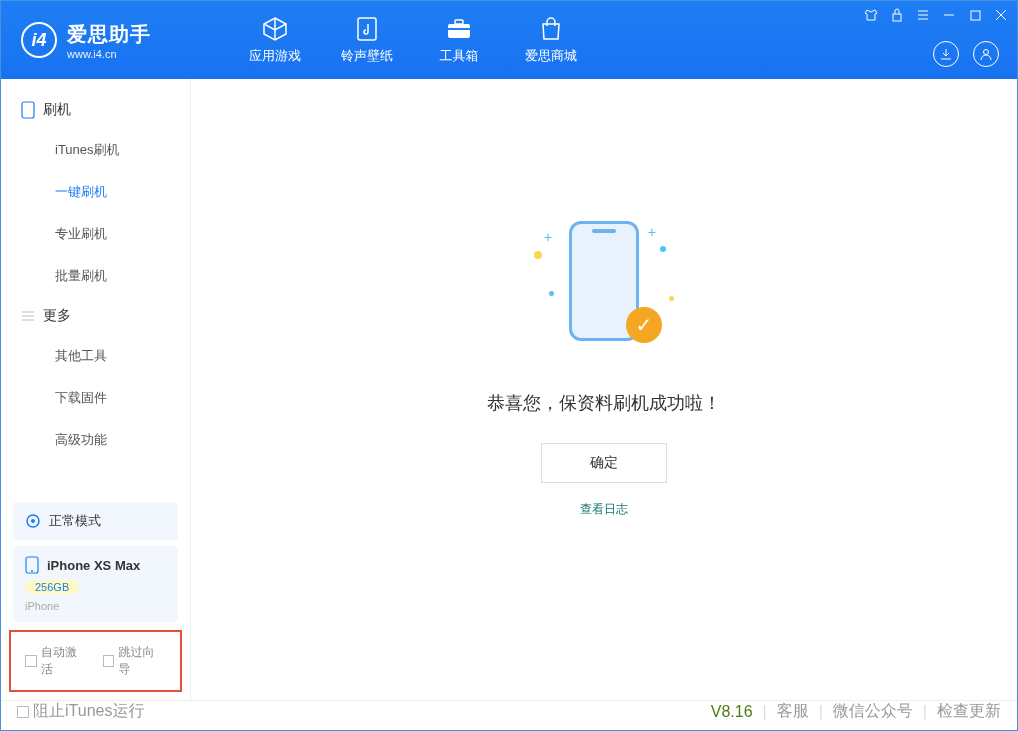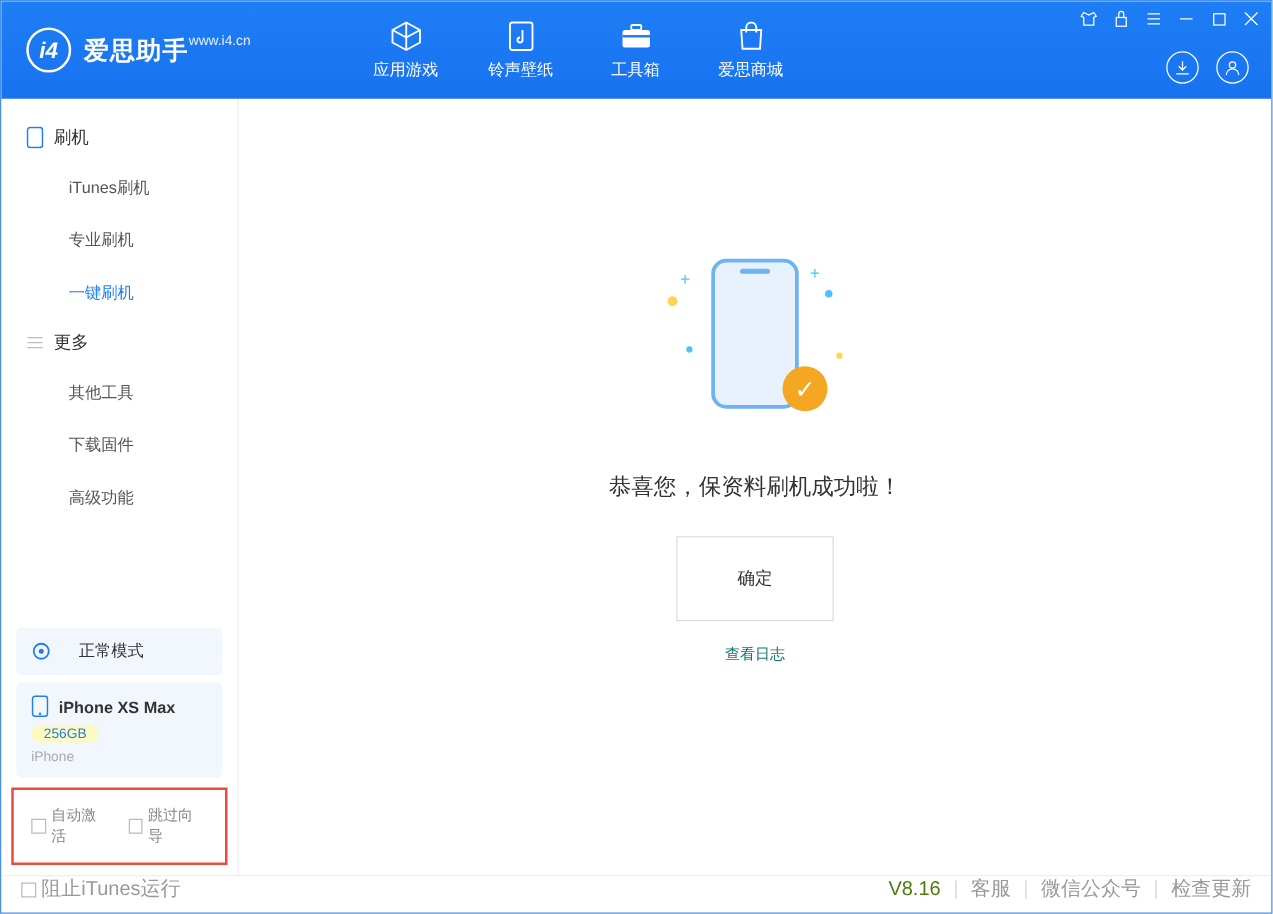--- a/index.html
+++ b/index.html
@@ -2,21 +2,21 @@
 <html><head>
 <meta charset="utf-8">
 <style>
 * { margin: 0; padding: 0; box-sizing: border-box; font-family: "Microsoft YaHei", sans-serif; }
 body { background: #fff; width: 1018px; height: 731px; overflow: hidden; border: 1px solid #4a90e2; }
 
 
 .header { background: linear-gradient(to bottom, #1e7ef5, #1872f0); height: 78px; display: flex; align-items: center; color: #fff; position: relative; gap: 48px; }
 .logo-area { display: flex; align-items: center; padding: 0 20px; gap: 10px; }
 .logo-icon { width: 36px; height: 36px; border: 2px solid #fff; border-radius: 50%; display: flex; align-items: center; justify-content: center; font-weight: bold; font-size: 18px; font-style: italic; }
-.logo-text { display: flex; flex-direction: row; }
+.logo-text { display: flex; flex-direction: column; }
 .logo-title { font-size: 20px; font-weight: bold; letter-spacing: 1px; }
 .logo-url { font-size: 11px; opacity: 0.9; }
 
 .nav-tabs { display: flex; height: 100%; margin-left: 10px; }
 .nav-tab { width: 92px; display: flex; flex-direction: column; align-items: center; justify-content: center; cursor: pointer; gap: 4px; font-size: 13px; }
 .nav-tab.active { background: #0e64e0; }
 .nav-tab .icon { width: 28px; height: 28px; display: flex; align-items: center; justify-content: center; }
 .nav-tab svg { fill: #fff; }
 
 .window-controls { position: absolute; top: 6px; right: 8px; display: flex; gap: 10px; align-items: center; }
@@ -26,21 +26,21 @@
 .header-actions .ha { width: 26px; height: 26px; border: 1.5px solid #fff; border-radius: 50%; display: flex; align-items: center; justify-content: center; cursor: pointer; }
 
 
 .body { display: flex; height: calc(100% - 78px - 30px); }
 .sidebar { width: 190px; border-right: 1px solid #eee; display: flex; flex-direction: column; padding-top: 12px; }
 .side-section-title { display: flex; align-items: center; gap: 8px; padding: 10px 20px; font-size: 14px; color: #333; }
 .side-item { padding: 12px 20px 12px 54px; font-size: 13px; color: #555; cursor: pointer; }
 .side-item.active { color: #1e7ef5; }
 
 .sidebar-bottom { margin-top: auto; }
-.status-card { margin: 6px 12px; background: #f2f7fe; border-radius: 4px; padding: 10px 12px; display: flex; align-items: center; gap: 22px; font-size: 13px; color: #333; }
+.status-card { margin: 6px 12px; background: #f2f7fe; border-radius: 4px; padding: 10px 12px; display: flex; align-items: center; gap: 8px; font-size: 13px; color: #333; }
 .status-card.device { flex-direction: column; align-items: flex-start; gap: 4px; }
 .device-name { font-weight: bold; color: #333; font-size: 13px; }
 .device-storage { background: #fef9c3; color: #1e7ef5; border-radius: 10px; padding: 1px 10px; font-size: 11px; display: inline-block; margin-top: 2px; }
 .device-type { color: #aaa; font-size: 11px; margin-top: 2px; }
 
 .checkbox-row { display: flex; gap: 14px; padding: 12px 14px; border: 2px solid #e74c3c; margin: 8px; font-size: 12px; color: #888; }
 .cb { display: flex; align-items: center; gap: 4px; cursor: pointer; }
 .cb .box { width: 12px; height: 12px; border: 1px solid #bbb; }
 
 
@@ -52,21 +52,21 @@
 .dot { position: absolute; border-radius: 50%; }
 .d1 { width: 8px; height: 8px; background: #ffd54f; left: 0; top: 30px; }
 .d2 { width: 5px; height: 5px; background: #4fc3f7; left: 15px; top: 70px; }
 .d3 { width: 6px; height: 6px; background: #4fc3f7; right: 8px; top: 25px; }
 .d4 { width: 5px; height: 5px; background: #ffd54f; right: 0; top: 75px; }
 .plus { position: absolute; color: #4fc3f7; font-size: 14px; }
 .p1 { left: 10px; top: 8px; }
 .p2 { right: 18px; top: 3px; }
 
 .success-text { font-size: 18px; color: #333; margin-bottom: 28px; }
-.confirm-btn { padding: 24px 48px; border: 1px solid #ddd; background: #fff; font-size: 14px; color: #333; cursor: pointer; margin-bottom: 18px; }
+.confirm-btn { padding: 10px 48px; border: 1px solid #ddd; background: #fff; font-size: 14px; color: #333; cursor: pointer; margin-bottom: 18px; }
 .view-log { font-size: 12px; color: #0f766e; cursor: pointer; }
 
 
 .footer { height: 22px; border-top: 1px solid #eee; display: flex; align-items: center; padding: 0 16px; font-size: 16px; color: #999; }
 .footer .cb { color: #999; }
 .footer-right { margin-left: auto; display: flex; align-items: center; gap: 10px; }
 .footer-right .divider { color: #ddd; }
 .footer-link { cursor: pointer; }
 .version { color: #4d7c0f; }
 </style>
@@ -176,22 +176,23 @@
 
 <div class="body">
   <div class="sidebar">
     <div class="side-section-title">
       <svg width="14" height="18" viewBox="0 0 14 18">
           <rect x="1" y="1" width="12" height="16" rx="2" fill="none" stroke="#1e7ef5" stroke-width="1.2"></rect>
         </svg>
       <span>刷机</span>
     </div>
     <div class="side-item">iTunes刷机</div>
+    <div class="side-item active">一键刷机</div>
     <div class="side-item">专业刷机</div>
-    <div class="side-item active">一键刷机</div>
+    <div class="side-item">批量刷机</div>
 
     <div class="side-section-title">
       <svg width="14" height="14" viewBox="0 0 14 14" stroke="#bbb">
           <line x1="1" y1="3" x2="13" y2="3"></line>
           <line x1="1" y1="7" x2="13" y2="7"></line>
           <line x1="1" y1="11" x2="13" y2="11"></line>
         </svg>
       <span>更多</span>
     </div>
     <div class="side-item">其他工具</div>

